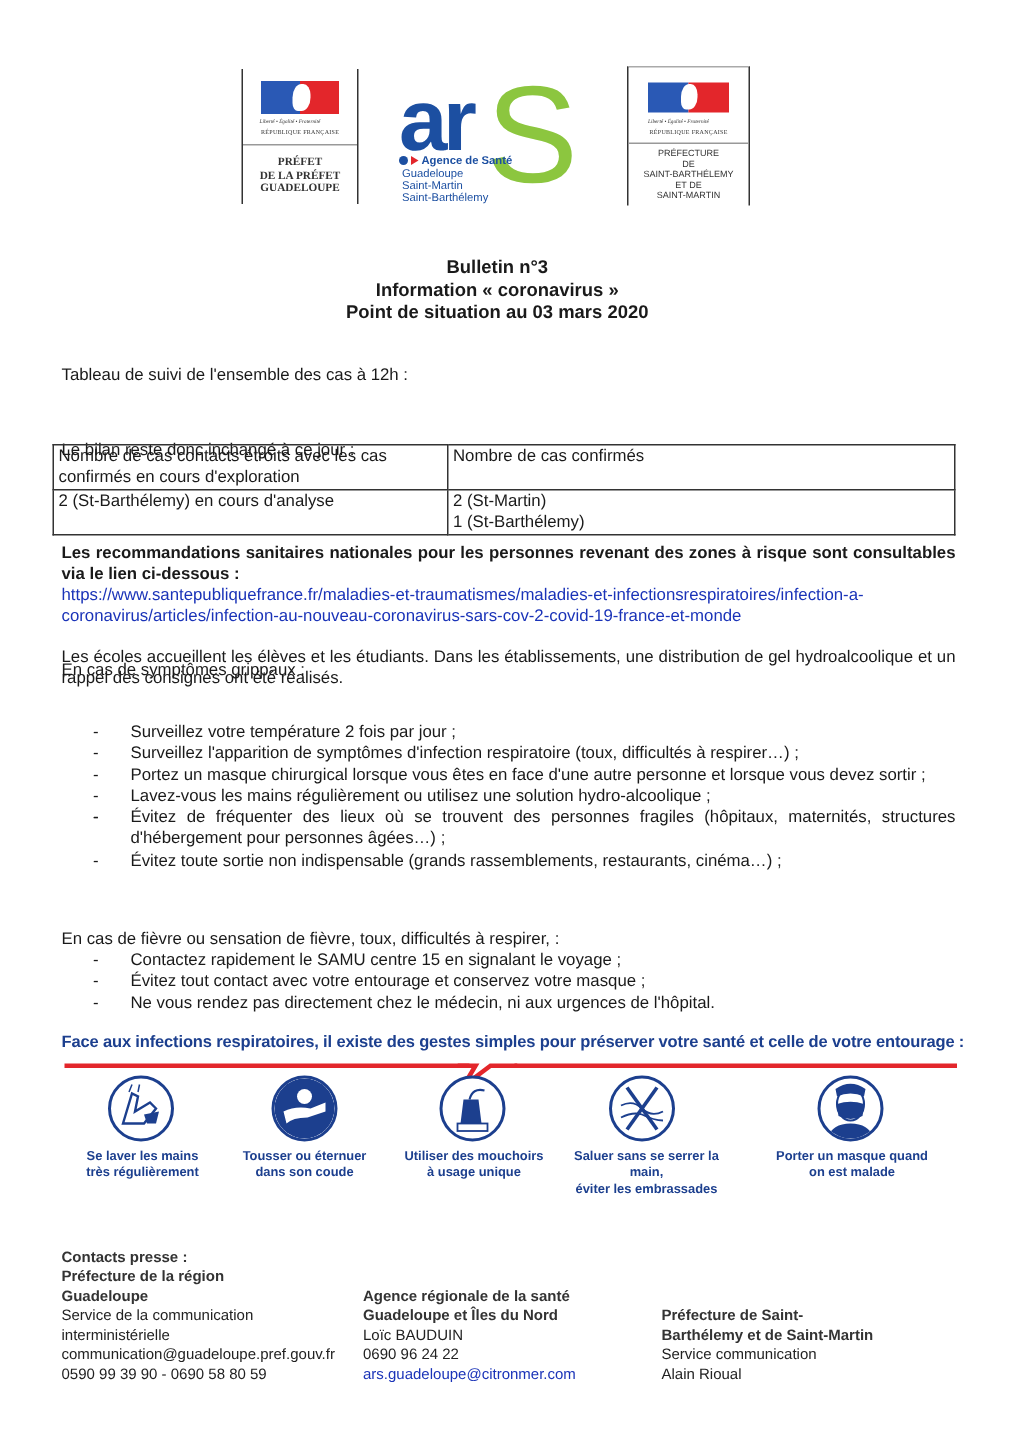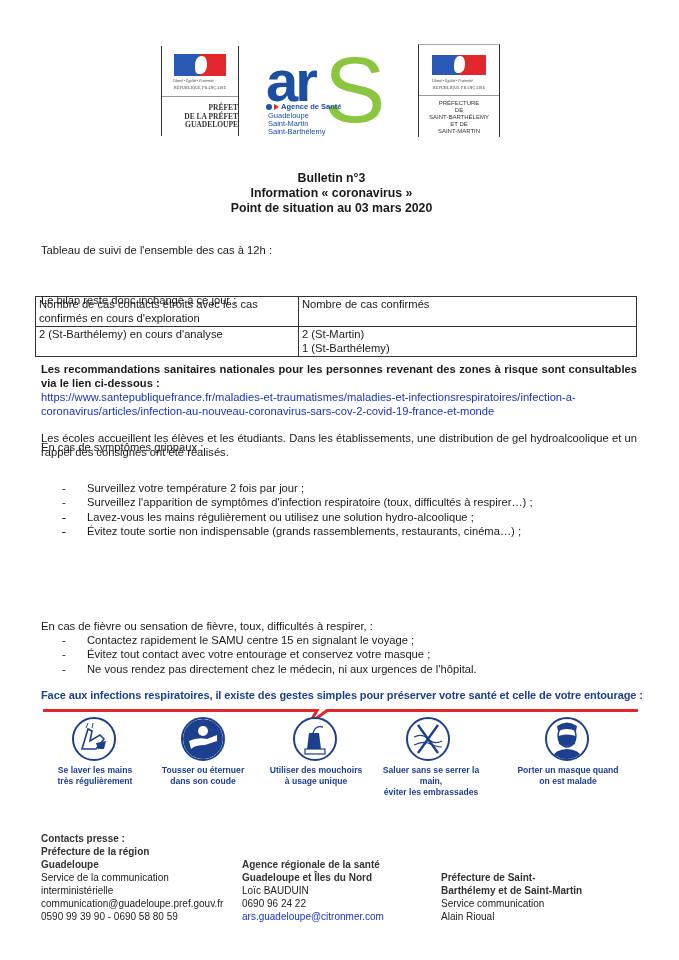--- a/index.html
+++ b/index.html
@@ -53,21 +53,21 @@
 </head>
 <body>
 
 <div class="gov-logo" style="left:161px; top:46px; width:76px; height:90px;">
   <div class="gov-flag flag-blue" style="left:12px; top:8px; width:26px;"></div>
   <div class="gov-flag flag-red" style="left:38px; top:8px; width:26px;"></div>
   <div class="marianne" style="left:33px; top:10px;"></div>
   <div class="motto" style="left:11px; top:33px;">Liberté • Égalité • Fraternité</div>
   <div class="rf" style="left:12px; top:39px;">RÉPUBLIQUE FRANÇAISE</div>
   <div class="gov-sep" style="top:50px;"></div>
-  <div class="gov-name g1" style="top:58px;text-align:right;">
+  <div class="gov-name g1" style="top:58px;">
     <div>PRÉFET</div>
     <div>DE LA PRÉFET</div>
     <div>GUADELOUPE</div>
   </div>
 </div>
 
 <div class="abs" style="left:262px; top:52px; width:125px; height:88px;">
   <div class="ars-word" style="left:4px; top:0px;">ar</div>
   <div class="ars-s" style="left:62px; top:-8px;">S</div>
   <div class="ars-sub" style="left:4px; top:51px; font-weight:bold;">
@@ -128,24 +128,24 @@
     <span>coronavirus/articles/infection-au-nouveau-coronavirus-sars-cov-2-covid-19-france-et-monde</span>
   </a>
 </p>
 
 <p class="t just" style="left:41px; top:431px; width:596px;">Les écoles accueillent les élèves et les étudiants. Dans les établissements, une distribution de gel hydroalcoolique et un rappel des consignes ont été réalisés.</p>
 
 <p class="t" style="left:41px; top:440px;">En cas de symptômes grippaux :</p>
 <ul class="dash" style="left:45px; top:481px; width:592px;">
   <li><span class="dash-mark">-</span><span>Surveillez votre température 2 fois par jour ;</span></li>
   <li><span class="dash-mark">-</span><span>Surveillez l'apparition de symptômes d'infection respiratoire (toux, difficultés à respirer…) ;</span></li>
-  <li><span class="dash-mark">-</span></li>
+  <li><span class="dash-mark">-</span><span>Portez un masque chirurgical lorsque vous êtes en face d'une autre personne et lorsque vous devez sortir ;</span></li>
   <li><span class="dash-mark">-</span><span>Lavez-vous les mains régulièrement ou utilisez une solution hydro-alcoolique ;</span></li>
   <li class="just"><span class="dash-mark">-</span></li>
-  <li class="just"><span class="dash-mark">-</span></li>
+  <li class="just"><span class="dash-mark">-</span><span>Évitez de fréquenter des lieux où se trouvent des personnes fragiles (hôpitaux, maternités, structures d'hébergement pour personnes âgées…) ;</span></li>
   <li><span class="dash-mark">-</span><span>Évitez toute sortie non indispensable (grands rassemblements, restaurants, cinéma…) ;</span></li>
 </ul>
 
 <p class="t" style="left:41px; top:619px;">En cas de fièvre ou sensation de fièvre, toux, difficultés à respirer, :</p>
 <ul class="dash" style="left:45px; top:633px; width:592px;">
   <li><span class="dash-mark">-</span><span>Contactez rapidement le SAMU centre 15 en signalant le voyage ;</span></li>
   <li><span class="dash-mark">-</span><span>Évitez tout contact avec votre entourage et conservez votre masque ;</span></li>
   <li><span class="dash-mark">-</span><span>Ne vous rendez pas directement chez le médecin, ni aux urgences de l'hôpital.</span></li>
 </ul>
 

